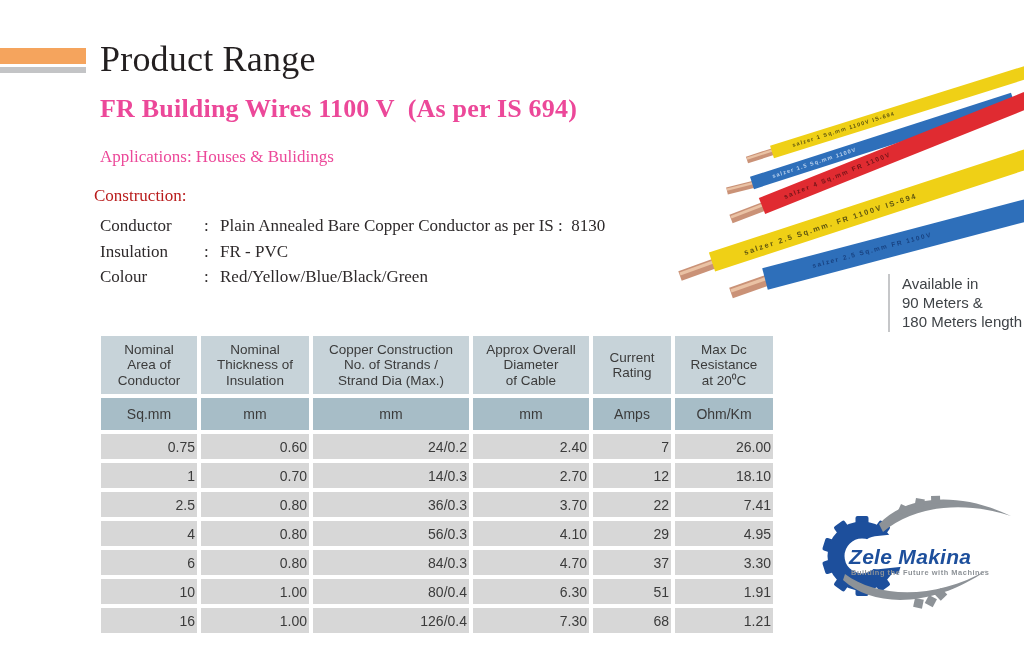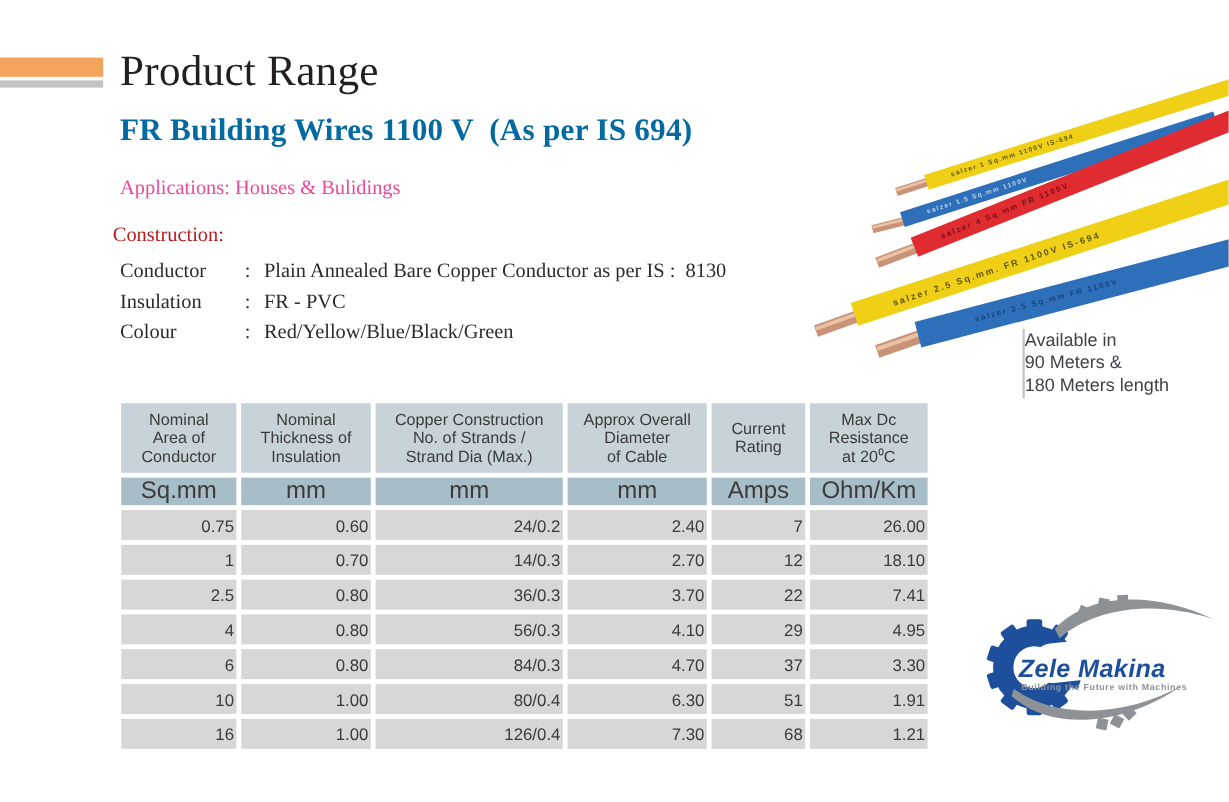--- a/index.html
+++ b/index.html
@@ -9,55 +9,55 @@
   }
   
   .bar-orange{position:absolute;left:0;top:48px;width:86px;height:16px;background:#f5a45d;}
   .bar-gray{position:absolute;left:0;top:67px;width:86px;height:6px;background:#c3c4c6;}
   .page-title{
     position:absolute;left:100px;top:38px;margin:0;
     font-family:"Liberation Serif",serif;font-weight:400;font-size:36px;color:#231f20;letter-spacing:.2px;
   }
   .page-subtitle{
     position:absolute;left:100px;top:94px;margin:0;
-    font-family:"Liberation Serif",serif;font-weight:700;font-size:26px;color:#0369a1;letter-spacing:.2px;white-space:pre;
+    font-family:"Liberation Serif",serif;font-weight:700;font-size:26px;color:#ec4899;letter-spacing:.2px;white-space:pre;
   }
   .applications{
     position:absolute;left:100px;top:147px;
     font-family:"Liberation Serif",serif;font-size:17px;color:#ec4899;
   }
   .construction-label{
     position:absolute;left:94px;top:186px;
     font-family:Liberation Serif, serif;font-size:17px;color:#b91c1c;
   }
   .construction-rows{
     position:absolute;left:100px;top:213px;
     font-family:"Liberation Serif",serif;font-size:17px;color:#2e2a2b;
   }
   .construction-row{display:flex;line-height:25.5px;white-space:pre;}
   .construction-row .c-label{width:104px;}
   .construction-row .c-colon{width:16px;}
   
   .availability{
-    position:absolute;left:852px;top:274px;height:58px;
-    border-left:2px solid #c6c7c9;
+    position:absolute;left:888px;top:274px;height:58px;
+    border-left:2px solid #c6c7c9;padding-left:12px;
     font-size:15px;line-height:19px;color:#3f4347;
   }
   
   .spec-table{
     position:absolute;left:97px;top:332px;
     border-collapse:separate;border-spacing:4px;table-layout:fixed;
   }
   .spec-table th,.spec-table td{
     text-align:center;vertical-align:middle;color:#3b3b3b;padding:0 2px;
   }
   .spec-table th.h{
     background:#c7d3d9;height:58px;font-weight:400;font-size:13.5px;line-height:15.5px;white-space:pre-line;
   }
-  .spec-table td.u{background:#a7bdc7;height:22px;font-size:20px;}
+  .spec-table td.u{background:#a7bdc7;height:32px;font-size:14px;}
   .spec-table td.d{background:#d7d7d7;height:25px;font-size:14px;text-align:right;}
   .w1{width:96px;} .w2{width:108px;} .w3{width:156px;} .w4{width:116px;} .w5{width:78px;} .w6{width:98px;}
   
   .wires-art{position:absolute;left:675px;top:40px;}
   .logo-art{position:absolute;left:815px;top:478px;}
 </style>
 </head>
 <body>
 
 <div class="bar-orange"></div>

